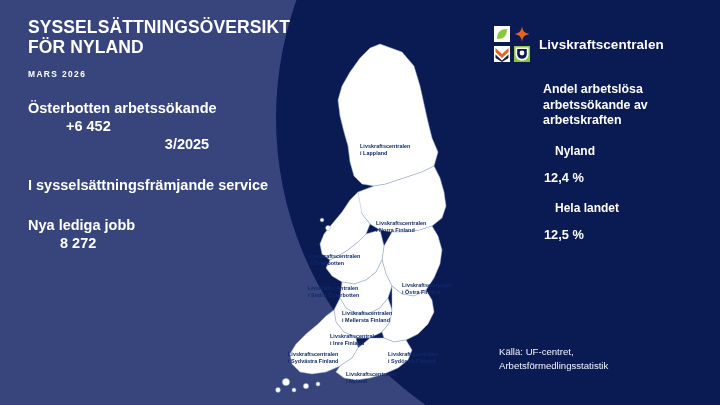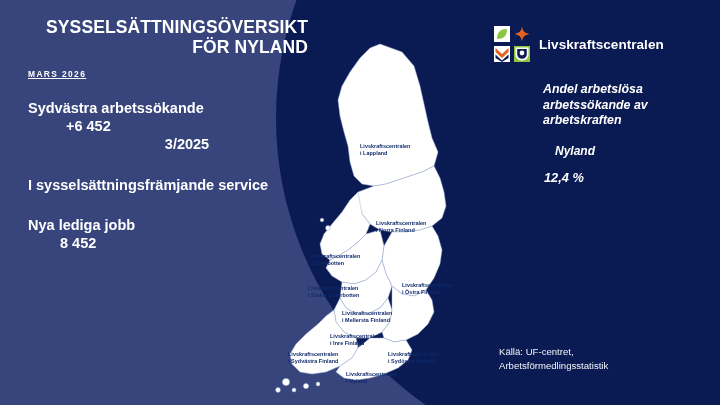--- a/index.html
+++ b/index.html
@@ -40,26 +40,25 @@
     line-height:1.28;
     font-weight:bold;
     letter-spacing:0.05px;
     white-space:nowrap;
   }
 
   
   .left-col{position:absolute;left:28px;top:18px;width:280px;}
   .title{
     font-size:17.5px;font-weight:bold;line-height:1.14;
-    letter-spacing:0.1px;margin:0;text-align:right;
+    letter-spacing:0.1px;margin:0;
   }
   .subtitle{
     font-size:8.4px;font-weight:bold;letter-spacing:1.4px;
     margin:11px 0 0 0;
-    text-decoration:underline;
   }
 
   .stat-block{margin-top:20px;}
   .stat-block.tight{margin-top:22px;}
   .stat-label{
     font-size:14.5px;font-weight:bold;line-height:1.26;margin:0;
   }
   .stat-value{
     font-size:14.5px;font-weight:bold;line-height:1.26;margin:0;
     padding-left:40px;
@@ -78,21 +77,21 @@
   .logo-mark .tile{position:absolute;width:16px;height:16px;}
   .tile-tl{left:0;top:0;}
   .tile-tr{left:20px;top:0;}
   .tile-bl{left:0;top:20px;}
   .tile-br{left:20px;top:20px;}
   .logo-name{
     font-size:13.5px;font-weight:bold;letter-spacing:0.05px;color:#fff;
     white-space:nowrap;
   }
 
-  .right-col{position:absolute;left:543px;top:82px;width:175px;font-style:italic;}
+  .right-col{position:absolute;left:543px;top:82px;width:175px;}
   .rc-head{
     font-size:12.4px;font-weight:bold;line-height:1.25;margin:0;
   }
   .rc-group{margin-top:15px;}
   .rc-key{font-size:12px;font-weight:bold;line-height:1.22;margin:12px;}
   .rc-val{font-size:12.8px;font-weight:bold;line-height:1.22;margin:1px;}
 
   .source{
     position:absolute;left:499px;top:345px;width:160px;
     font-size:9.6px;line-height:1.42;color:#f2f4fa;font-weight:normal;
@@ -183,32 +182,32 @@
       <div>Livskraftscentralen</div>
       <div>i Nyland</div>
     </div>
   </div>
 
   <div class="left-col">
     <h1 class="title">SYSSELSÄTTNINGSÖVERSIKT FÖR NYLAND</h1>
     <p class="subtitle">MARS 2026</p>
 
     <div class="stat-block">
-      <p class="stat-label">Sydvästra arbetssökande</p>
+      <p class="stat-label">Österbotten arbetssökande</p>
       <p class="stat-value v2">+6 452</p>
       <p class="stat-value v3">3/2025</p>
     </div>
 
     <div class="stat-block tight">
       <p class="stat-label">I sysselsättningsfrämjande service</p>
     </div>
 
     <div class="stat-block tight">
       <p class="stat-label">Nya lediga jobb</p>
-      <p class="stat-value v5">8 452</p>
+      <p class="stat-value v5">8 272</p>
     </div>
   </div>
 
   <div class="logo-row">
     <div class="logo-mark">
       <svg class="tile tile-tl" viewBox="0 0 16 16">
         <rect x="0" y="0" width="16" height="16" fill="#ffffff"></rect>
         <path d="M13 3 C13 10, 9.5 13, 3 13 C3 6, 6.5 3, 13 3 Z" fill="#8cc63f"></path>
       </svg>
       <svg class="tile tile-tr" viewBox="0 0 16 16">
@@ -231,17 +230,21 @@
   </div>
 
   <div class="right-col">
     <p class="rc-head">Andel arbetslösa arbetssökande av arbetskraften</p>
 
     <div class="rc-group">
       <p class="rc-key">Nyland</p>
       <p class="rc-val">12,4 %</p>
     </div>
 
+    <div class="rc-group">
+      <p class="rc-key">Hela landet</p>
+      <p class="rc-val">12,5 %</p>
+    </div>
   </div>
 
   <div class="source">Källä: UF-centret, Arbetsförmedlingsstatistik</div>
 
 </div>
 
 </body></html>

